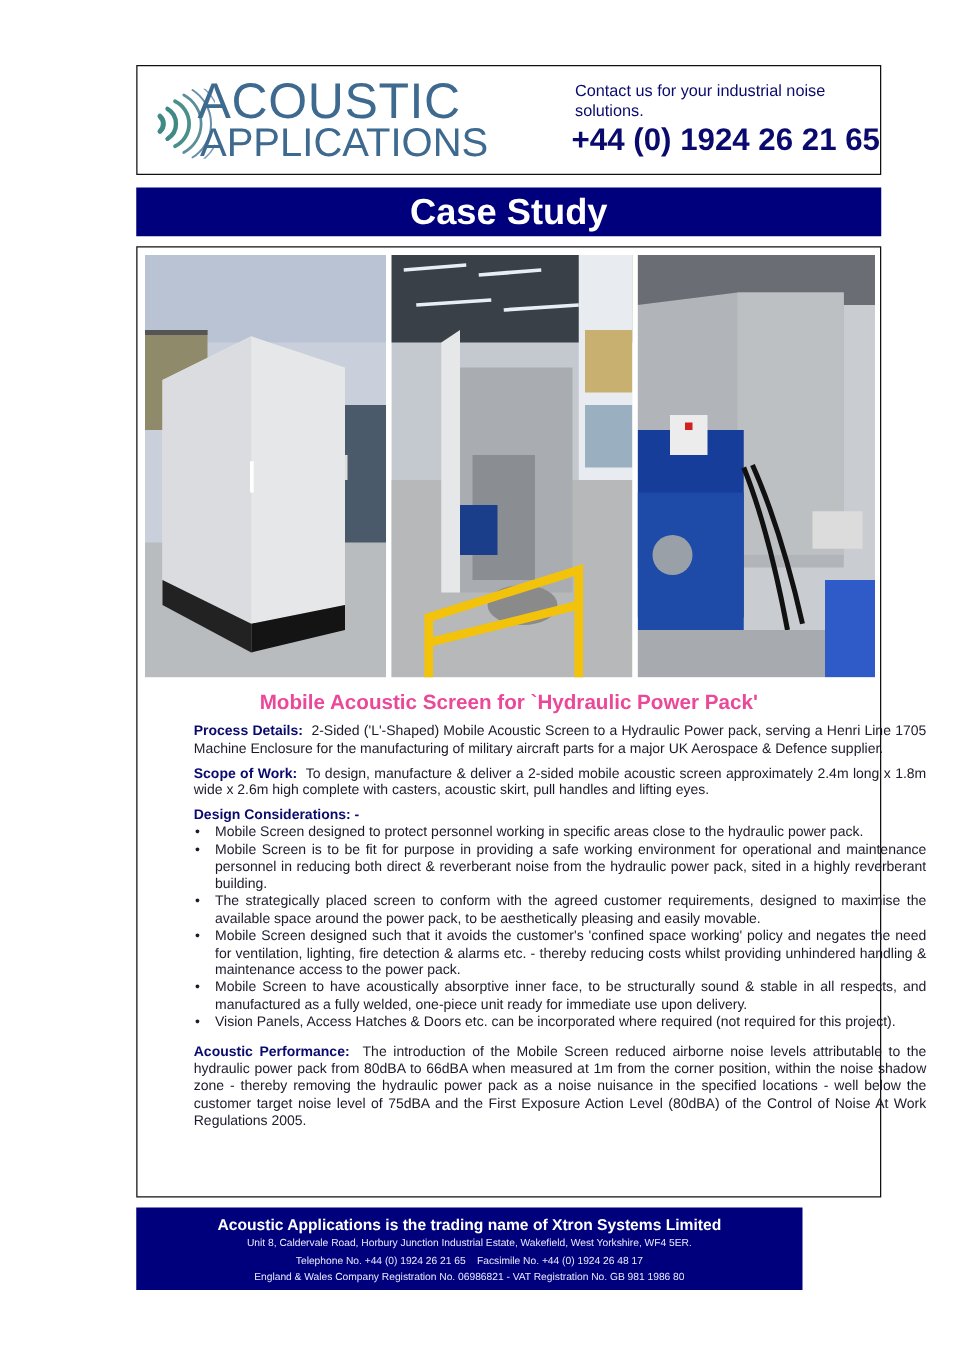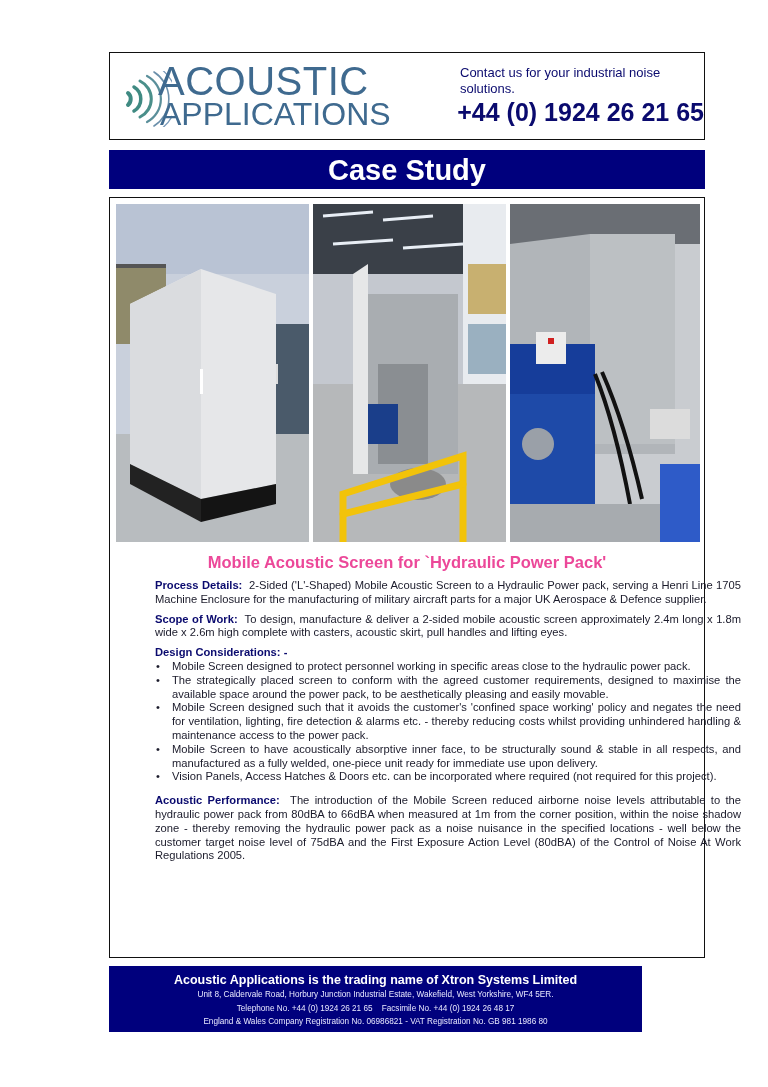--- a/index.html
+++ b/index.html
@@ -130,20 +130,21 @@
       <span class="lbl">Process Details:</span>&nbsp;
       <span>2-Sided ('L'-Shaped) Mobile Acoustic Screen to a Hydraulic Power pack, serving a Henri Line 1705 Machine Enclosure for the manufacturing of military aircraft parts for a major UK Aerospace &amp; Defence supplier.</span>
     </p>
     <p>
       <span class="lbl">Scope of Work:</span>&nbsp;
       <span>To design, manufacture &amp; deliver a 2-sided mobile acoustic screen approximately 2.4m long x 1.8m wide x 2.6m high complete with casters, acoustic skirt, pull handles and lifting eyes.</span>
     </p>
     <div class="lbl">Design Considerations: -</div>
     <ul class="bullets">
       <li>Mobile Screen designed to protect personnel working in specific areas close to the hydraulic power pack.</li>
+      <li>Mobile Screen is to be fit for purpose in providing a safe working environment for operational and maintenance personnel in reducing both direct &amp; reverberant noise from the hydraulic power pack, sited  in a highly reverberant building.</li>
       <li>The strategically placed screen to conform with the agreed customer requirements, designed to maximise the available space around the power pack, to be aesthetically pleasing and easily movable.</li>
       <li>Mobile Screen designed such that it avoids the customer's 'confined space working' policy and negates the need for ventilation, lighting, fire detection &amp; alarms etc. - thereby reducing costs whilst providing unhindered handling &amp; maintenance access to the power pack.</li>
       <li>Mobile Screen to have acoustically absorptive inner face, to be structurally sound &amp; stable in all respects, and manufactured as a fully welded, one-piece unit ready for immediate use upon delivery.</li>
       <li>Vision Panels, Access Hatches &amp; Doors etc. can be incorporated where required (not required for this project).</li>
     </ul>
     <p style="margin-top:10px;">
       <span class="lbl">Acoustic Performance:</span>&nbsp;
       <span>The introduction of the Mobile Screen reduced airborne noise levels attributable to the hydraulic power pack from 80dBA to 66dBA when measured at 1m from the corner position, within the noise shadow zone - thereby removing the hydraulic power pack as a noise nuisance in the specified locations - well below the customer target noise level of 75dBA and the First Exposure Action Level (80dBA) of the Control of Noise At Work Regulations 2005.</span>
     </p>
   </div>

